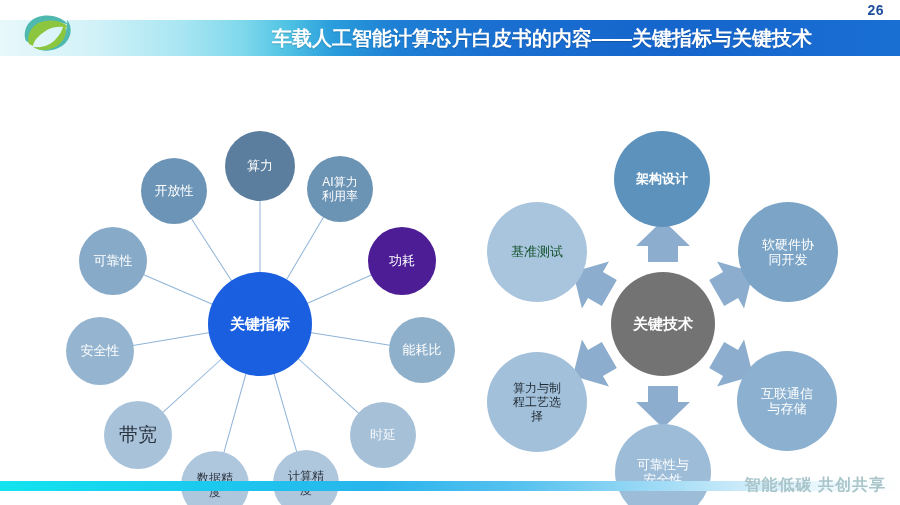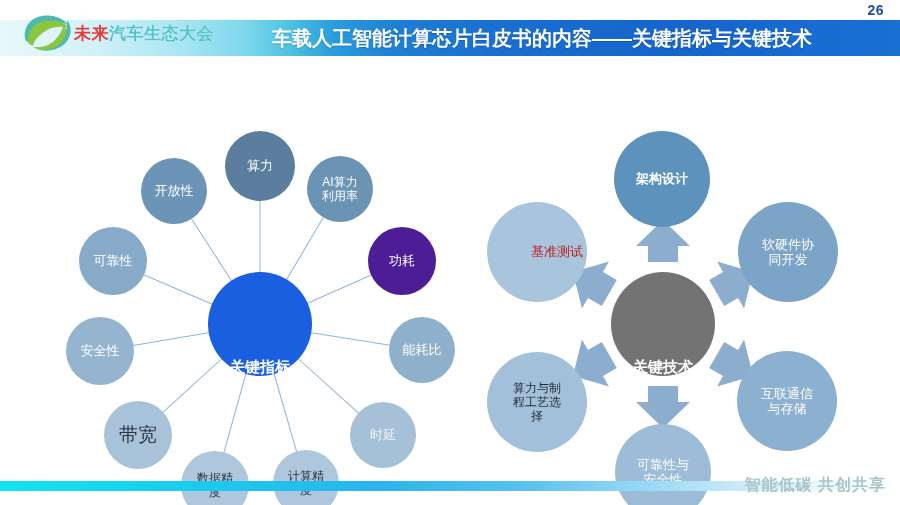--- a/index.html
+++ b/index.html
@@ -104,21 +104,20 @@
     justify-content: center;
     text-align: center;
     box-sizing: border-box;
     line-height: 1.18;
   }
   .node-label { display: block; padding: 0 4px; }
 
   .hub {
     color: #ffffff;
     font-weight: bold;
-    align-items: flex-end;
   }
   #hub-left  { background: #1a5fe0; font-size: 15px; }
   #hub-right { background: #1a8ade; font-size: 15px; }
 
   .spoke-line {
     position: absolute;
     background: #8fb4d8;
     height: 1px;
     transform-origin: 0 50%;
   }
@@ -170,21 +169,20 @@
 
 <div id="header-title">车载人工智能计算芯片白皮书的内容——关键指标与关键技术</div>
 
 <div id="logo-block">
   <svg id="logo-mark" viewBox="0 0 58 42">
     <path d="M8 30 C4 20 10 7 24 5 C36 3 46 8 50 14 C44 11 34 10 26 14 C17 18 12 24 12 32 Z" fill="#4fb9b0"></path>
     <path d="M11 33 C8 24 14 12 27 10 C38 8 47 12 51 17 C45 15 36 15 29 19 C21 24 16 29 15 35 Z" fill="#8cc63f"></path>
     <path d="M49 9 C55 16 54 28 44 35 C35 41 23 41 16 36 C24 38 34 36 41 30 C47 25 50 17 49 9 Z" fill="#4fb9b0"></path>
     <path d="M46 12 C50 19 48 29 39 35 C31 40 21 40 15 36 C23 37 31 35 37 29 C42 24 45 18 46 12 Z" fill="#8cc63f"></path>
   </svg>
-  <div id="logo-text"><span class="accent">未来</span><span>汽车生态大会</span></div>
 </div>
 
 <div id="diagram-left" class="diagram">
   <div id="spokes-left">
       <div class="spoke-line" style="left: 250px; top: 217px; width: 73px; background: rgb(143, 180, 216); transform: rotate(-90deg);"></div>
       <div class="spoke-line" style="left: 276px; top: 224.125px; width: 73.9235px; background: rgb(143, 180, 216); transform: rotate(-59.3493deg);"></div>
       <div class="spoke-line" style="left: 296.618px; top: 247.317px; width: 71.348px; background: rgb(143, 180, 216); transform: rotate(-23.925deg);"></div>
       <div class="spoke-line" style="left: 300.356px; top: 276.082px; width: 81.0732px; background: rgb(143, 180, 216); transform: rotate(9.11786deg);"></div>
       <div class="spoke-line" style="left: 287.862px; top: 302.168px; width: 82.6804px; background: rgb(143, 180, 216); transform: rotate(42.0643deg);"></div>
       <div class="spoke-line" style="left: 264.173px; top: 316.991px; width: 82.5204px; background: rgb(143, 180, 216); transform: rotate(73.8644deg);"></div>
@@ -252,21 +250,21 @@
       </div>
       <div class="node" style="left: 282px; top: 295px; width: 100px; height: 100px; background: rgb(140, 176, 207); color: rgb(255, 255, 255); font-size: 13px;">
         <span class="node-label">互联通信<br>与存储</span>
       </div>
       <div class="node" style="left: 160px; top: 368px; width: 96px; height: 96px; background: rgb(156, 188, 216); color: rgb(255, 255, 255); font-size: 13px;">
         <span class="node-label">可靠性与<br>安全性</span>
       </div>
       <div class="node" style="left: 32px; top: 296px; width: 100px; height: 100px; background: rgb(163, 192, 218); color: rgb(31, 42, 51); font-size: 12px;">
         <span class="node-label">算力与制<br>程工艺选<br>择</span>
       </div>
-      <div class="node" style="left: 32px; top: 146px; width: 100px; height: 100px; background: rgb(169, 197, 222); color: #b91c1c; font-size: 13px; justify-content: flex-end;">
+      <div class="node" style="left: 32px; top: 146px; width: 100px; height: 100px; background: rgb(169, 197, 222); color: #14532d; font-size: 13px;">
         <span class="node-label">基准测试</span>
       </div>
     </div>
   <div class="node hub" id="hub-right" style="left: 156px; top: 216px; width: 104px; height: 104px; background: #737373;">
     <span class="node-label">关键技术</span>
   </div>
 </div>
 
 <div id="footer-bar"></div>
 <div id="footer-slogan">智能低碳  共创共享</div>

